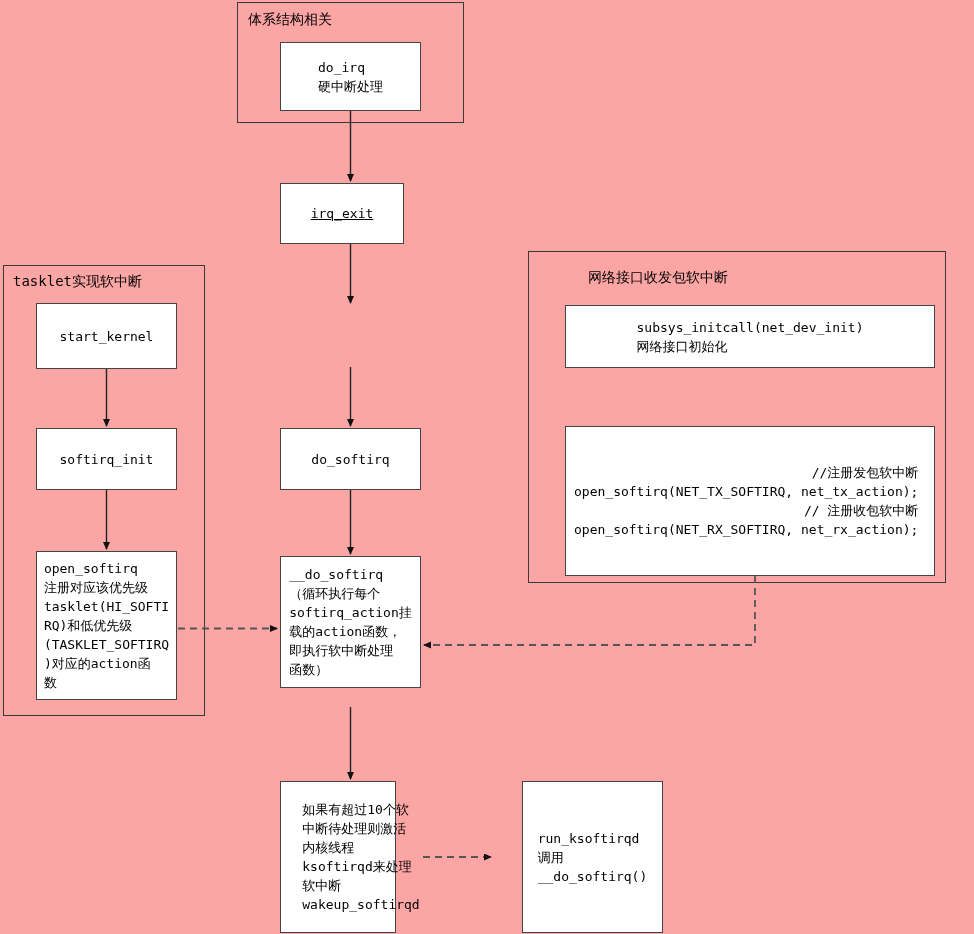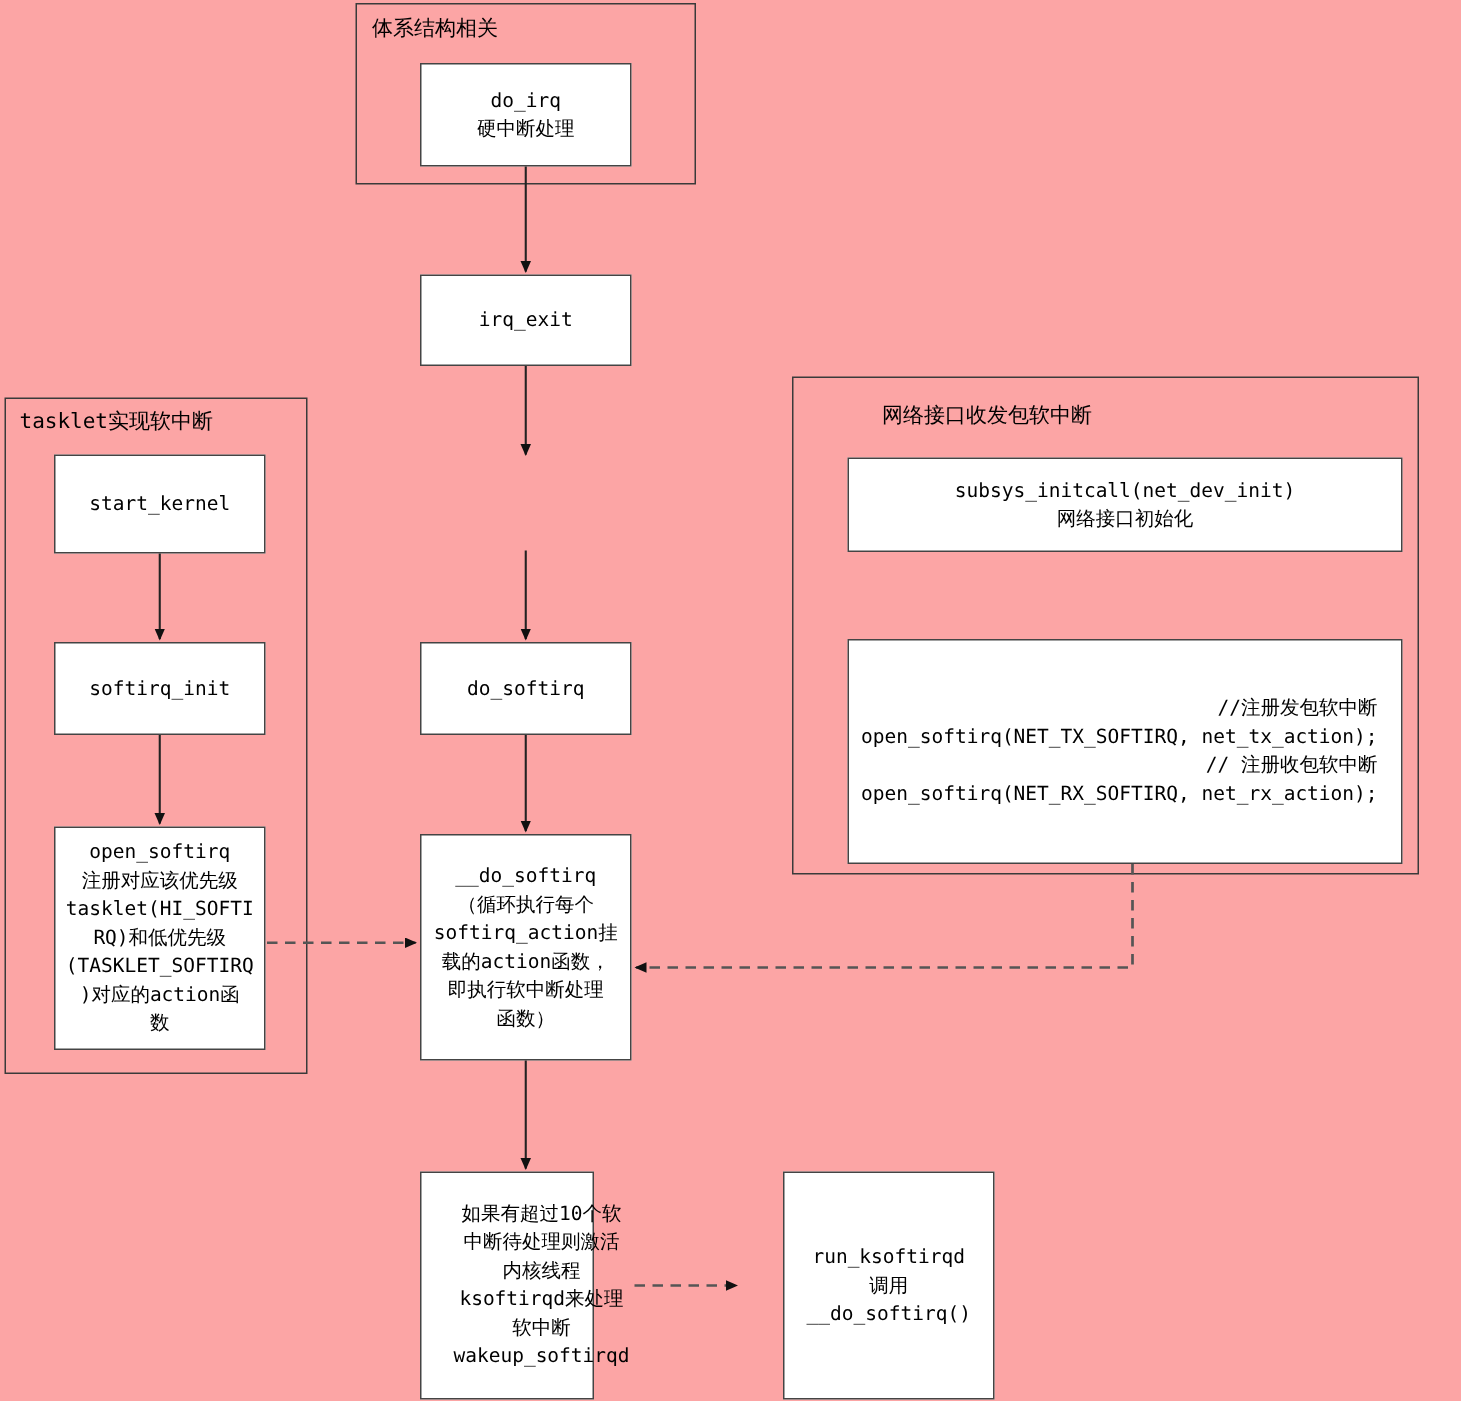--- a/index.html
+++ b/index.html
@@ -30,21 +30,21 @@
     font-family: "DejaVu Sans Mono", "Liberation Mono", monospace;
   }
   .node {
     position: absolute;
     border: 1px solid #444444;
     box-sizing: border-box;
     background: #ffffff;
     display: flex;
     align-items: center;
     justify-content: center;
-    text-align: center;
+    text-align: left;
     font-size: 13px;
     line-height: 19px;
     color: #000000;
     font-family: "DejaVu Sans Mono", "Liberation Mono", monospace;
     white-space: pre-line;
     padding: 0 2px;
   }
   .node.code-left {
     justify-content: flex-start;
     text-align: right;
@@ -69,26 +69,26 @@
 
   <div class="group-box" style="left:3px; top:265px; width:202px; height:451px;"></div>
   <div class="group-title" style="left:13px; top:272px;">tasklet实现软中断</div>
 
   <div class="group-box" style="left:528px; top:251px; width:418px; height:332px;"></div>
   <div class="group-title" style="left:540px; top:268px;margin-left:48px;">网络接口收发包软中断</div>
 
   <div class="node" style="left:280px; top:42px; width:141px; height:69px;">do_irq
 硬中断处理</div>
 
-  <div class="node" style="left:280px; top:183px; width:141px; height:61px;">irq_exit</div>
+  <div class="node" style="left:280px; top:183px; width:124px; height:61px;text-decoration:underline;">irq_exit</div>
 
 
   <div class="node" style="left:280px; top:428px; width:141px; height:62px;">do_softirq</div>
 
-  <div class="node" style="left:280px; top:556px; width:141px; height:151px;">__do_softirq
+  <div class="node" style="left:280px; top:556px; width:141px; height:132px;">__do_softirq
 （循环执行每个
 softirq_action挂
 载的action函数，
 即执行软中断处理
 函数）</div>
 
   <div class="node" style="left:36px; top:303px; width:141px; height:66px;">start_kernel</div>
 
   <div class="node" style="left:36px; top:428px; width:141px; height:62px;">softirq_init</div>
 

